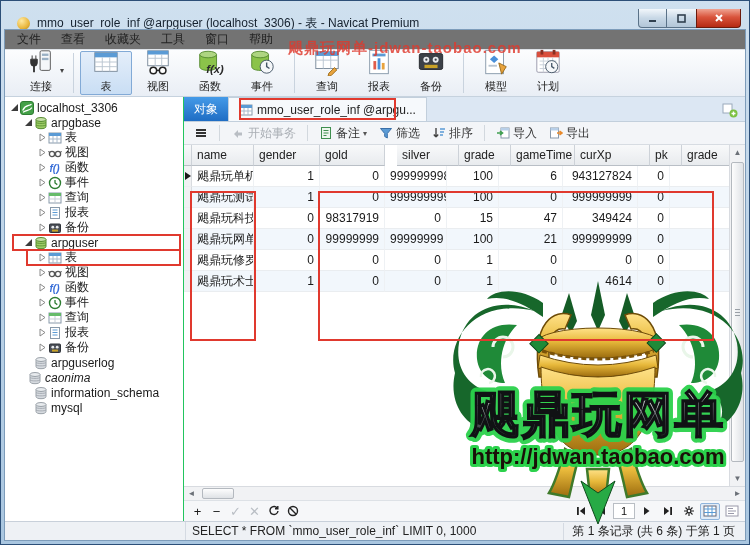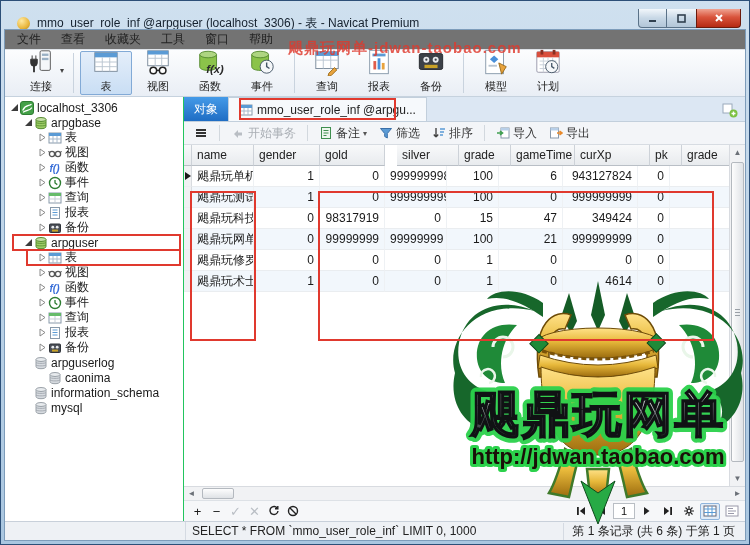--- a/index.html
+++ b/index.html
@@ -487,21 +487,21 @@
             <span class="tree-arrow"></span>
             <span class="tree-ico">
               <svg viewBox="0 0 14 14">
                 <path d="M2 3.5 v7 c0 1.4 2.2 2.2 5 2.2 s5 -0.8 5 -2.2 v-7" fill="#d7dbe0" stroke="#9aa1a8"></path>
                 <ellipse cx="7" cy="3.5" rx="5" ry="2" fill="#e8ebee" stroke="#9aa1a8"></ellipse>
                 <path d="M2 6.5 c1 1.2 9 1.2 10 0 M2 9 c1 1.2 9 1.2 10 0" stroke="#9aa1a8" fill="none" stroke-width="0.8"></path>
               </svg>
             </span>
             <span>arpguserlog</span>
           </div>
-          <div class="tree-row" style="padding-left: 32px;">
+          <div class="tree-row" style="padding-left: 12px; font-style: italic;">
             <span class="tree-arrow"></span>
             <span class="tree-ico">
               <svg viewBox="0 0 14 14">
                 <path d="M2 3.5 v7 c0 1.4 2.2 2.2 5 2.2 s5 -0.8 5 -2.2 v-7" fill="#d7dbe0" stroke="#9aa1a8"></path>
                 <ellipse cx="7" cy="3.5" rx="5" ry="2" fill="#e8ebee" stroke="#9aa1a8"></ellipse>
                 <path d="M2 6.5 c1 1.2 9 1.2 10 0 M2 9 c1 1.2 9 1.2 10 0" stroke="#9aa1a8" fill="none" stroke-width="0.8"></path>
               </svg>
             </span>
             <span>caonima</span>
           </div>

